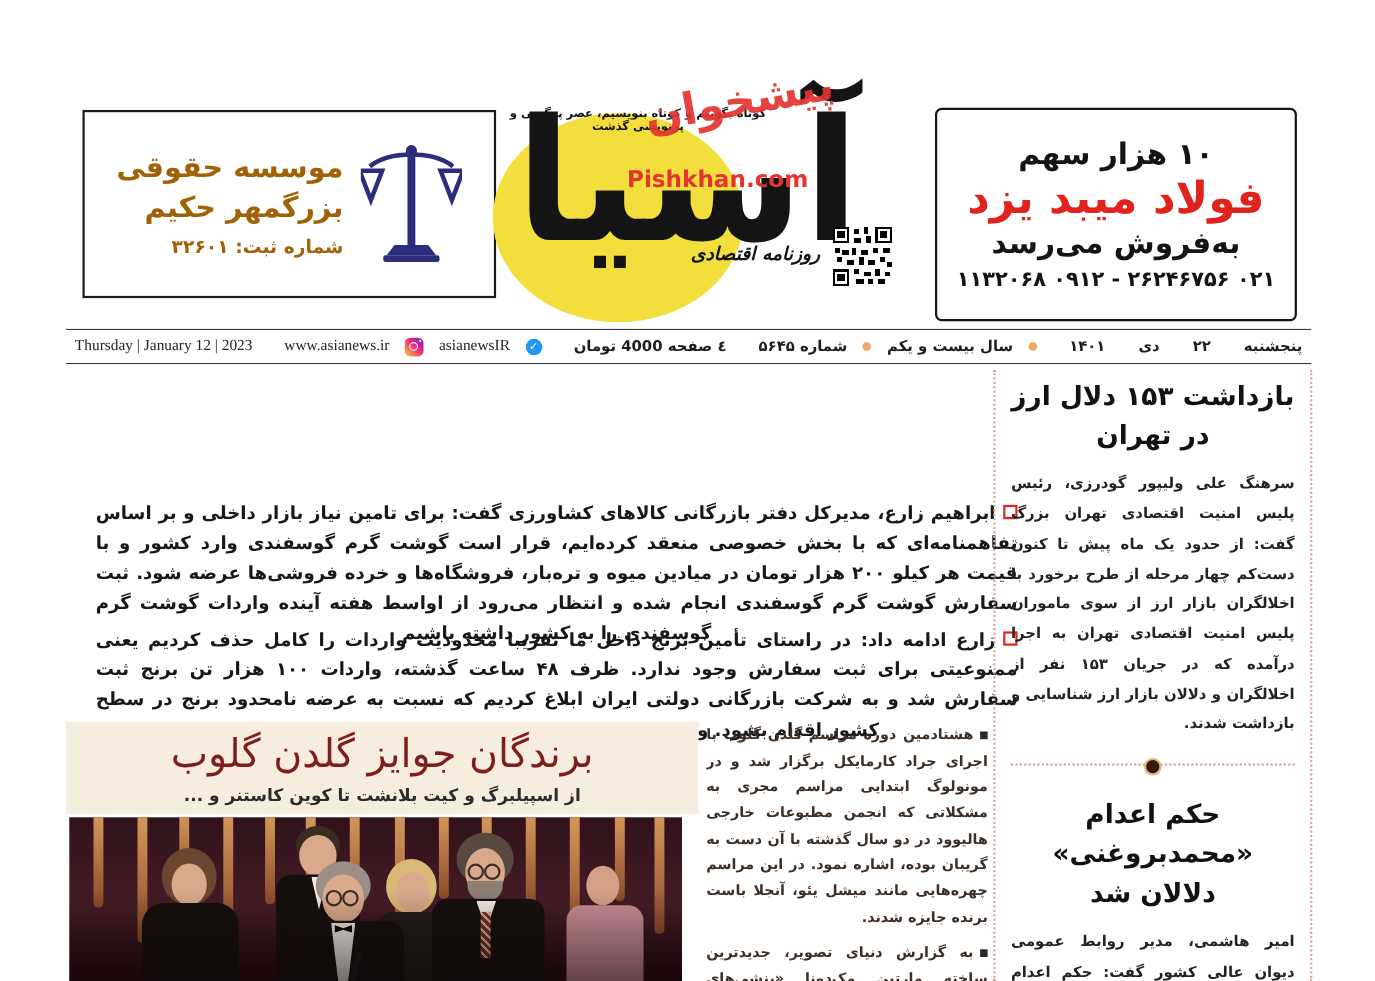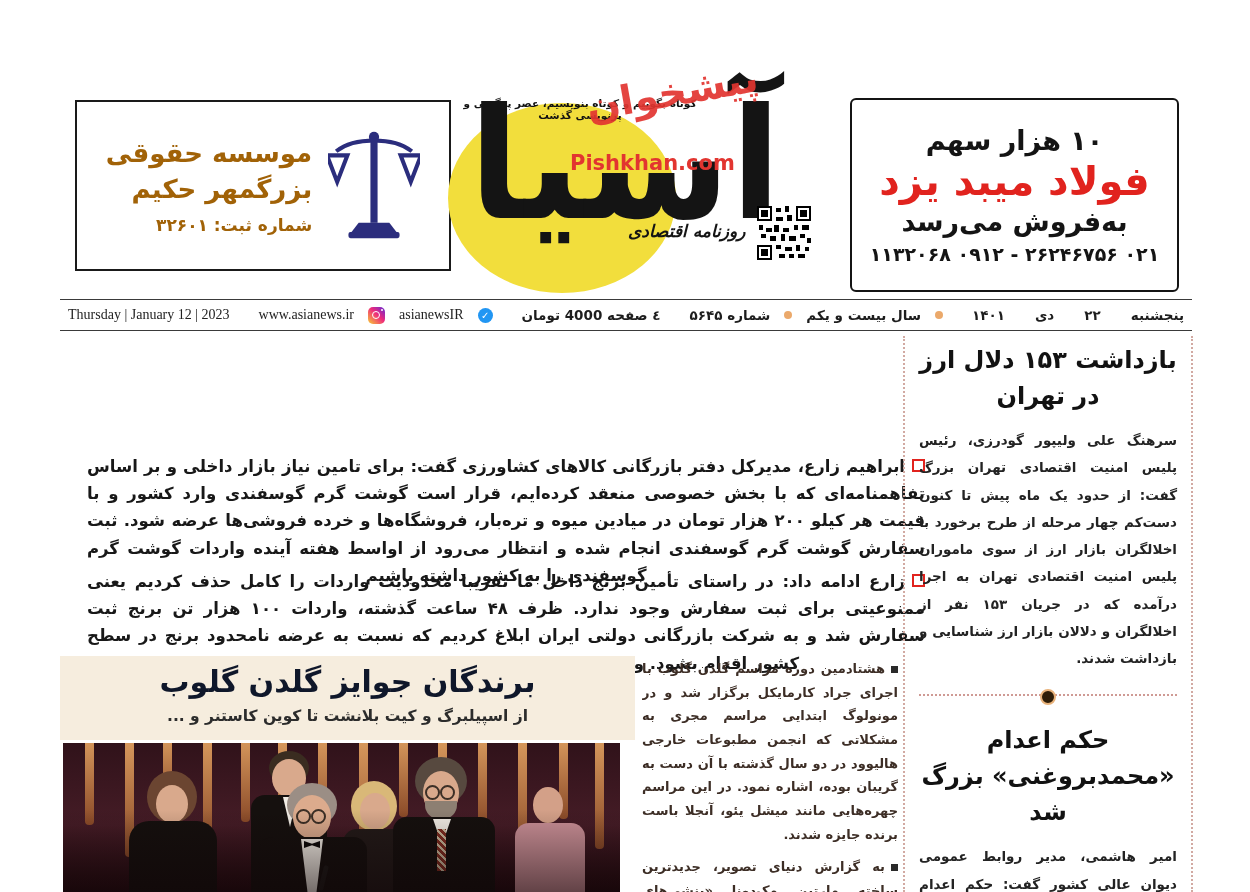--- a/index.html
+++ b/index.html
@@ -69,21 +69,21 @@
              box-sizing:border-box;padding:6px 14px 0 14px;}
   .rc-title{font-size:24px;font-weight:700;color:#121212;text-align:center;line-height:1.5;}
   .rc-body{margin-top:13px;font-size:13.5px;font-weight:bold;color:#232323;line-height:2.02;
            text-align:justify;}
   .hdot-sep{position:relative;margin:22px 0 26px 0;border-top:2px dotted #cf9a94;}
   .sep-dot{position:absolute;left:50%;top:-7px;transform:translateX(-50%);width:12px;height:12px;
            border-radius:50%;background:#2e1d08;border:2px solid #e8b27a;}
   
   .gg-head{position:absolute;left:60px;top:656px;width:575px;height:84px;background:#f6edde;
            text-align:center;box-sizing:border-box;padding-top:8px;}
-  .gg-title{font-size:30px;font-weight:700;color:#0f172a;line-height:1.2;}
+  .gg-title{font-size:36px;font-weight:400;color:#7f1d1d;line-height:1.2;}
   .gg-sub{font-size:15.5px;font-weight:bold;color:#2c2c2c;margin-top:7px;}
   .photo{position:absolute;left:63px;top:743px;width:557px;height:149px;overflow:hidden;
          background:linear-gradient(180deg,#30121a 0%,#451c26 55%,#240b10 100%);}
   .bar{position:absolute;top:-6px;width:9px;border-radius:4px;
        background:linear-gradient(180deg,#d99a5e,#8a4a28);}
   .photo .shade{position:absolute;left:0;bottom:0;width:100%;height:55%;
                 background:linear-gradient(180deg,rgba(20,5,8,0) 0%,rgba(15,4,6,.55) 100%);}
   .head{position:absolute;border-radius:50%;background:#d9a98c;}
   .hair{position:absolute;border-radius:50%;}
   .torso{position:absolute;background:#15100e;border-radius:14px 14px 0 0;}
@@ -218,21 +218,21 @@
   <p class="lead-para p1"><span class="red-sq"></span><span>ابراهیم زارع، مدیرکل دفتر بازرگانی کالاهای کشاورزی گفت: برای تامین نیاز بازار داخلی و بر اساس تفاهمنامه‌ای که با بخش خصوصی منعقد کرده‌ایم، قرار است گوشت گرم گوسفندی وارد کشور و با قیمت هر کیلو ۲۰۰ هزار تومان در میادین میوه و تره‌بار، فروشگاه‌ها و خرده فروشی‌ها عرضه شود. ثبت سفارش گوشت گرم گوسفندی انجام شده و انتظار می‌رود از اواسط هفته آینده واردات گوشت گرم گوسفندی را به کشور داشته باشیم</span></p>
 
   <p class="lead-para p2"><span class="red-sq"></span><span>زارع ادامه داد: در راستای تأمین برنج داخل ما تقریبا محدودیت واردات را کامل حذف کردیم یعنی ممنوعیتی برای ثبت سفارش وجود ندارد. ظرف ۴۸ ساعت گذشته، واردات ۱۰۰ هزار تن برنج ثبت سفارش شد و به شرکت بازرگانی دولتی ایران ابلاغ کردیم که نسبت به عرضه نامحدود برنج در سطح کشور اقدام بشود. وی وعده این اقدام را برای دیروز بعد از ظهر داده بود</span></p>
 
   <div class="right-col">
     <div class="rc-title">بازداشت ۱۵۳ دلال ارز در تهران</div>
     <div class="rc-body">سرهنگ علی ولیپور گودرزی، رئیس پلیس امنیت اقتصادی تهران بزرگ گفت: از حدود یک ماه پیش تا کنون دست‌کم چهار مرحله از طرح برخورد با اخلالگران بازار ارز از سوی ماموران پلیس امنیت اقتصادی تهران به اجرا درآمده که در جریان ۱۵۳ نفر از اخلالگران و دلالان بازار ارز شناسایی و بازداشت شدند.</div>
     <div class="hdot-sep">
       <span class="sep-dot"></span>
     </div>
-    <div class="rc-title">حکم اعدام «محمدبروغنی» بزرگ شد</div>
+    <div class="rc-title">حکم اعدام «محمدبروغنی» دلالان شد</div>
     <div class="rc-body">امیر هاشمی، مدیر روابط عمومی دیوان عالی کشور گفت: حکم اعدام محمد بروغنی یکی از متهمان حوادث اخیر تا حصول نتیجه رسیدگی مجدد دیوان عالی کشور، درباره تقاضای اعاده دادرسی ماده ۴۷۴ ق.آ.د.ک توسط وکیل وی، بنا به تبصره ذیل ماده ۴۷۸ متوقف شد.</div>
   </div>
 
   <div class="gg-head">
     <div class="gg-title">برندگان جوایز گلدن گلوب</div>
     <div class="gg-sub">از اسپیلبرگ و کیت بلانشت تا کوین کاستنر و ...</div>
   </div>
 
   <div class="photo">
     <div class="bar" style="left:22px;height:88px;"></div>

